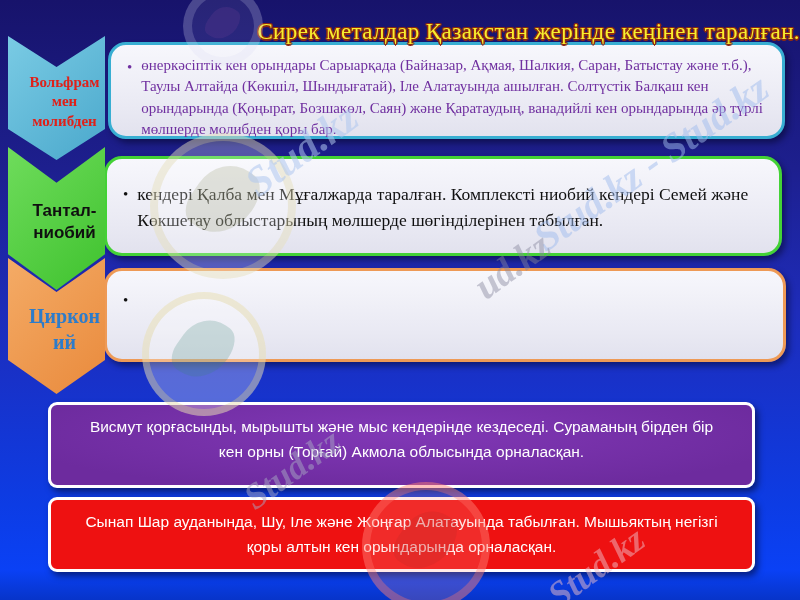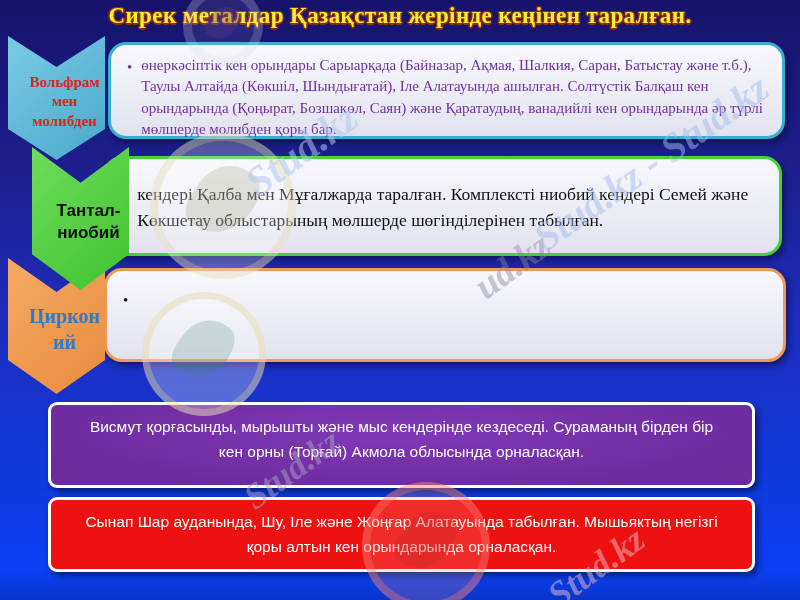--- a/index.html
+++ b/index.html
@@ -3,36 +3,36 @@
 <meta charset="utf-8">
 <style>
   * { margin:0; padding:0; box-sizing:border-box; }
   body { background:#000; }
   .slide {
     position:relative; width:800px; height:600px; overflow:hidden;
     background:linear-gradient(180deg,#17136b 0%,#1d1f8e 28%,#1e2cba 52%,#0d3ce4 84%,#0a41f5 95%,#0734c9 100%);
     font-family:"Liberation Serif", serif;
   }
   .title {
-    position:absolute; top:3px; left:0; width:100%; text-align:center;
-    font-size:23px; font-weight:bold; color:#f8ef2e; letter-spacing:.4px; z-index:6;
+    position:absolute; top:19px; left:0; width:100%; text-align:right;
+    font-size:23px; font-weight:normal; color:#f8ef2e; letter-spacing:.4px; z-index:6;
     text-shadow:1.5px 0 0 #8e2a12,-1.5px 0 0 #8e2a12,0 1.5px 0 #8e2a12,0 -1.5px 0 #8e2a12,
                 1px 1px 0 #8e2a12,-1px -1px 0 #8e2a12,1px -1px 0 #8e2a12,-1px 1px 0 #8e2a12;
   }
   .arrow {
     position:absolute; left:8px; width:97px;
     clip-path:polygon(0 0,50% 25%,100% 0,100% 75%,50% 100%,0 75%);
     display:flex; align-items:center; justify-content:center; text-align:center;
     white-space:pre-line; font-weight:bold;
     filter:drop-shadow(2px 3px 3px rgba(0,0,10,.45));
     padding-left:16px;
   }
   .arrow .lbl { transform:translateY(6%); }
   .arrow1 { top:36px; height:124px; z-index:4; background:linear-gradient(135deg,#7acbe4,#4aa8cc); color:#e02019; font-size:15px; line-height:1.3; }
-  .arrow2 { top:147px; height:143px; z-index:3; background:linear-gradient(135deg,#6fdc5c,#3fc22e); color:#101010; font-family:"Liberation Sans",sans-serif; font-size:17px; line-height:1.25;margin-left:24px; }
+  .arrow2 { top:147px; height:143px; z-index:3; background:linear-gradient(135deg,#6fdc5c,#3fc22e); color:#101010; font-family:"Liberation Sans",sans-serif; font-size:17px; line-height:1.25; }
   .arrow3 { top:258px; height:136px; z-index:2; background:linear-gradient(135deg,#f4ab66,#e98a3c); color:#2d7cca; font-size:20px; line-height:1.3; }
   .box {
     position:absolute; border-radius:18px; z-index:1;
     background:linear-gradient(180deg,#f7f7fc 0%,#e9e9f3 70%,#e2e2ee 100%);
     box-shadow:3px 4px 6px rgba(0,0,20,.45);
     display:flex; align-items:flex-start; gap:9px; padding:10px 16px 8px 16px;
   }
   .bullet { flex:0 0 auto; font-size:15px; margin-top:2px; }
   .box1 { left:108px; top:42px;  width:677px; height:97px;  border:3px solid #38aed2; color:#7030a0; font-size:15px;  line-height:1.43; }
   .box2 { left:104px; top:156px; width:678px; height:100px; border:3px solid #44d236; color:#101010; font-size:17.5px; line-height:1.5; padding-top:22px; }

